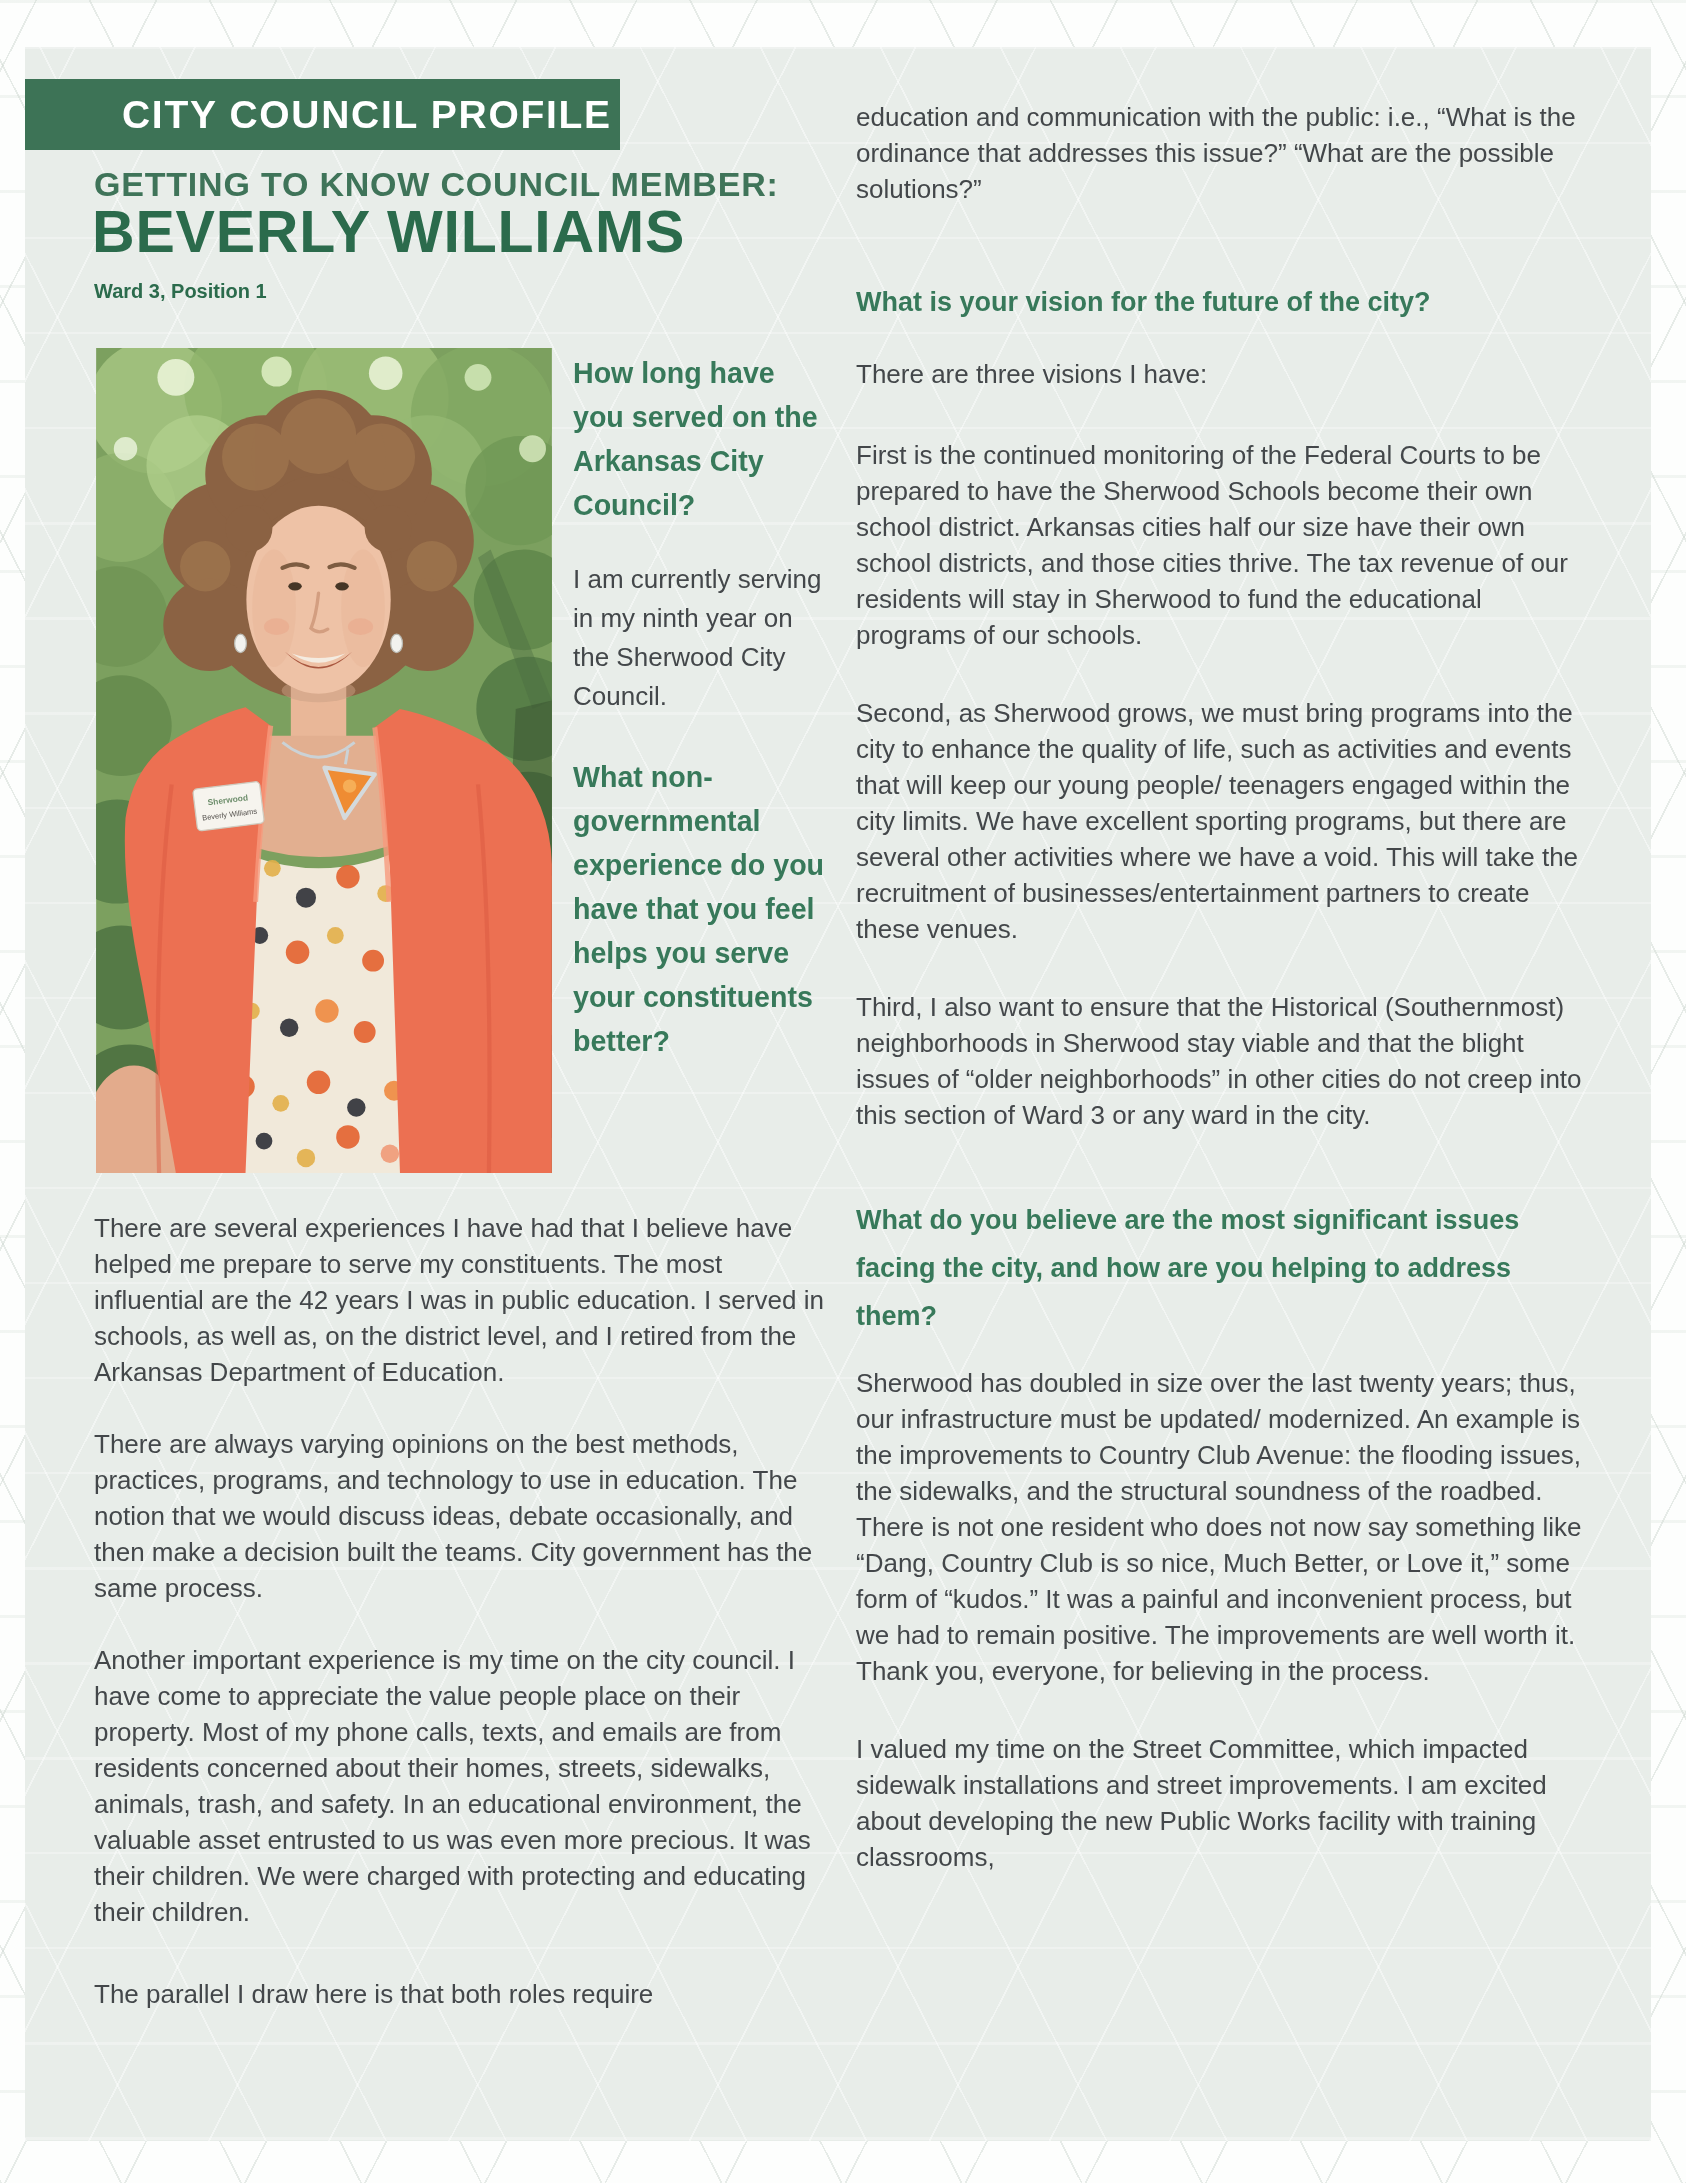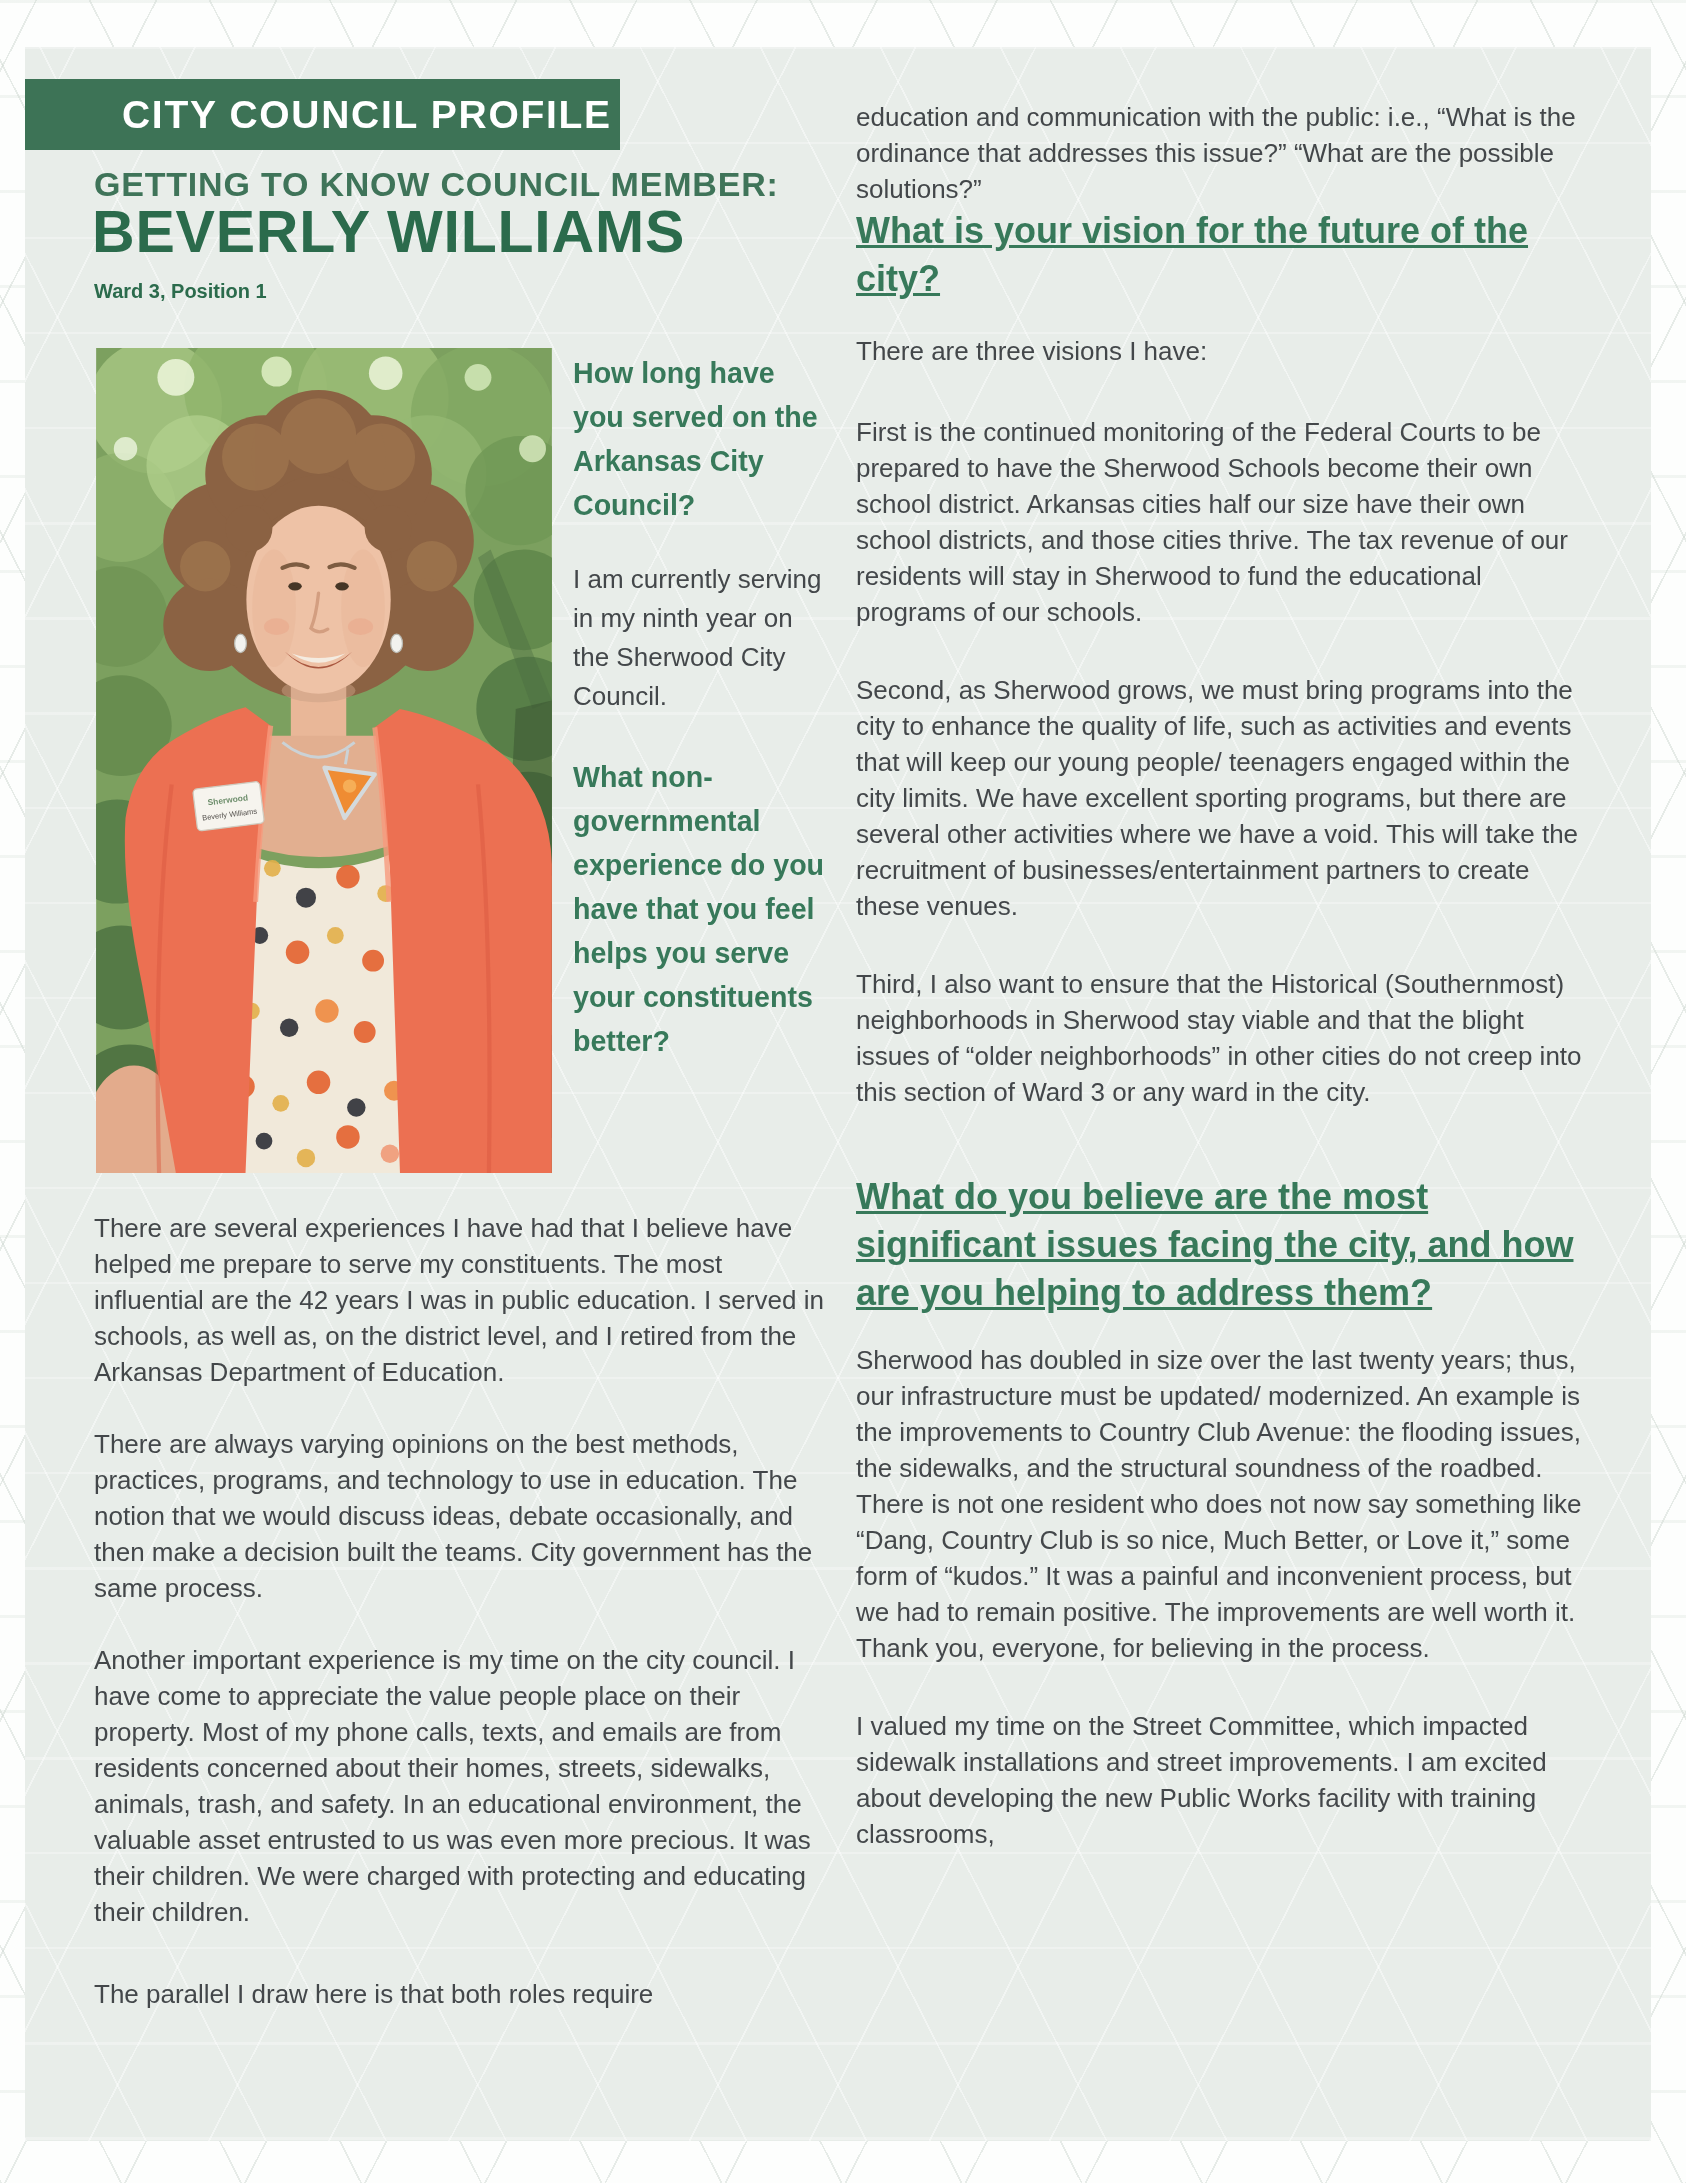--- a/index.html
+++ b/index.html
@@ -44,29 +44,29 @@
   .photo-frame svg { display:block; width:456px; height:825px; }
 
   .side-col { position:absolute; left:548px; top:304px; width:252px; }
   .side-col h3 { font-size:28.6px; line-height:44px; font-weight:700; color:#37795a; }
   .side-col p  { font-size:26px; line-height:39px; color:#43474a; margin-top:33px; }
   .side-col h3 + * { }
   .side-col .q2 { margin-top:39px; }
 
   .col { position:absolute; }
   .col p { font-size:26px; line-height:36px; color:#43474a; }
-  .col h2 { font-size:36px; line-height:48px; font-weight:700; color:#37795a;text-decoration:underline; }
+  .col h2 { font-size:27px; line-height:48px; font-weight:700; color:#37795a; }
   .col-left  { left:69px;  top:1163px; width:742px; }
   .col-right { left:831px; top:52px;  width:742px; }
 
   .mb-s  { margin-bottom:30px; }
   .mb-m  { margin-bottom:36px; }
   .mb-ml { margin-bottom:42px; }
   .mb-l  { margin-bottom:46px; }
-  .mb-xl { }
+  .mb-xl { margin-bottom:71px; }
   .mb-xxl{ margin-bottom:63px; }
   .mb-q  { margin-bottom:25px; }
   .mt-int{ margin-bottom:45px; }
 </style>
 </head>
 <body>
 
 <div class="panel">
 
   <div class="banner">

